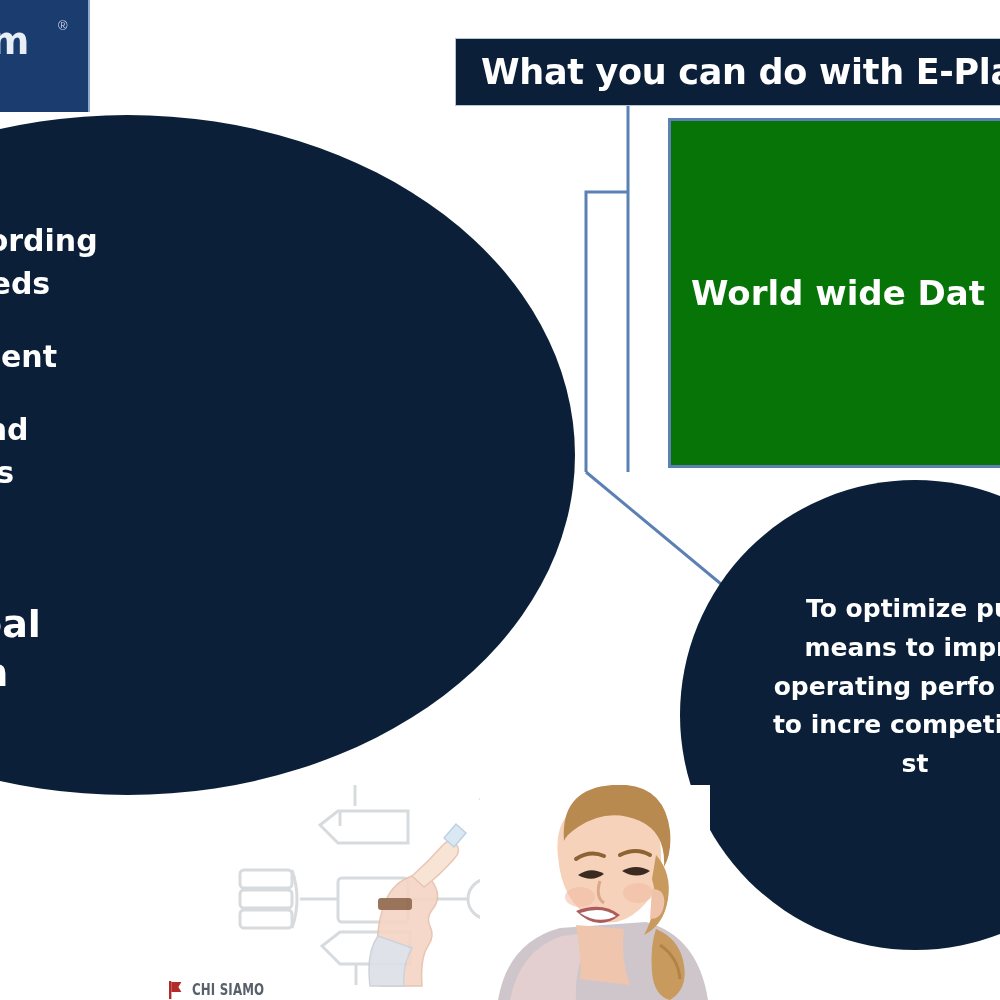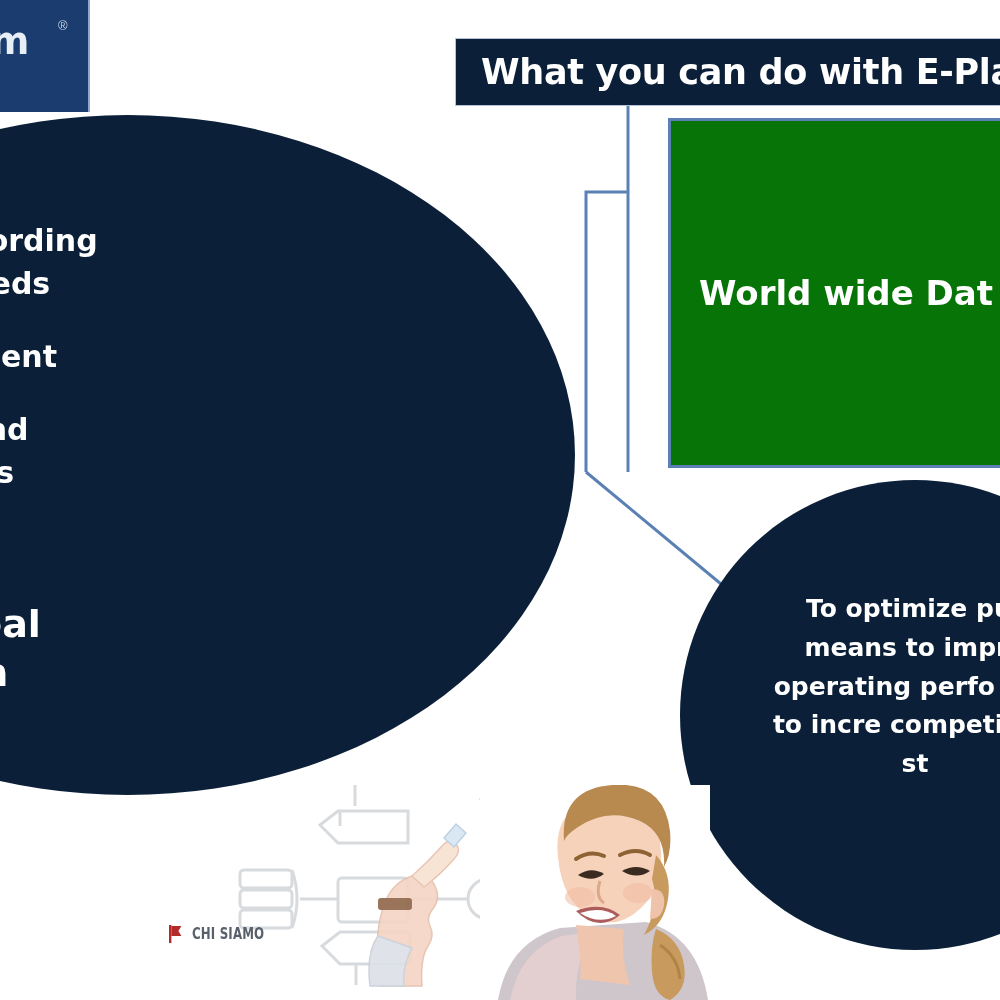--- a/index.html
+++ b/index.html
@@ -82,21 +82,21 @@
     border:3px solid #5b81b4;
     box-sizing:border-box;
     display:flex;
     align-items:center;
     overflow:hidden;
   }
   .green-box .gb-text{
     color:#ffffff;
     font-size:34px;
     font-weight:700;
-    margin-left:28px;
+    margin-left:20px;
     white-space:nowrap;
     font-family:"DejaVu Sans", sans-serif;
   }
 
   
   .circle-left{
     position:absolute;
     left:-320px; top:115px;
     width:895px; height:680px;
     background:#0b2038;
@@ -170,21 +170,21 @@
   .woman{
     position:absolute;
     left:330px; top:10px;
     width:250px; height:215px;
     overflow:hidden;
   }
 
   
   .chi-siamo{
     position:absolute;
-    left:168px; top:924px;
+    left:168px; top:980px;
     display:flex;
     align-items:center;
     gap:8px;
   }
   .chi-siamo .cs-flag{ width:16px; height:18px; display:block;}
   .chi-siamo .cs-label{
     font-size:16px;
     font-weight:600;
     color:#58616b;
     letter-spacing:0.2px;

